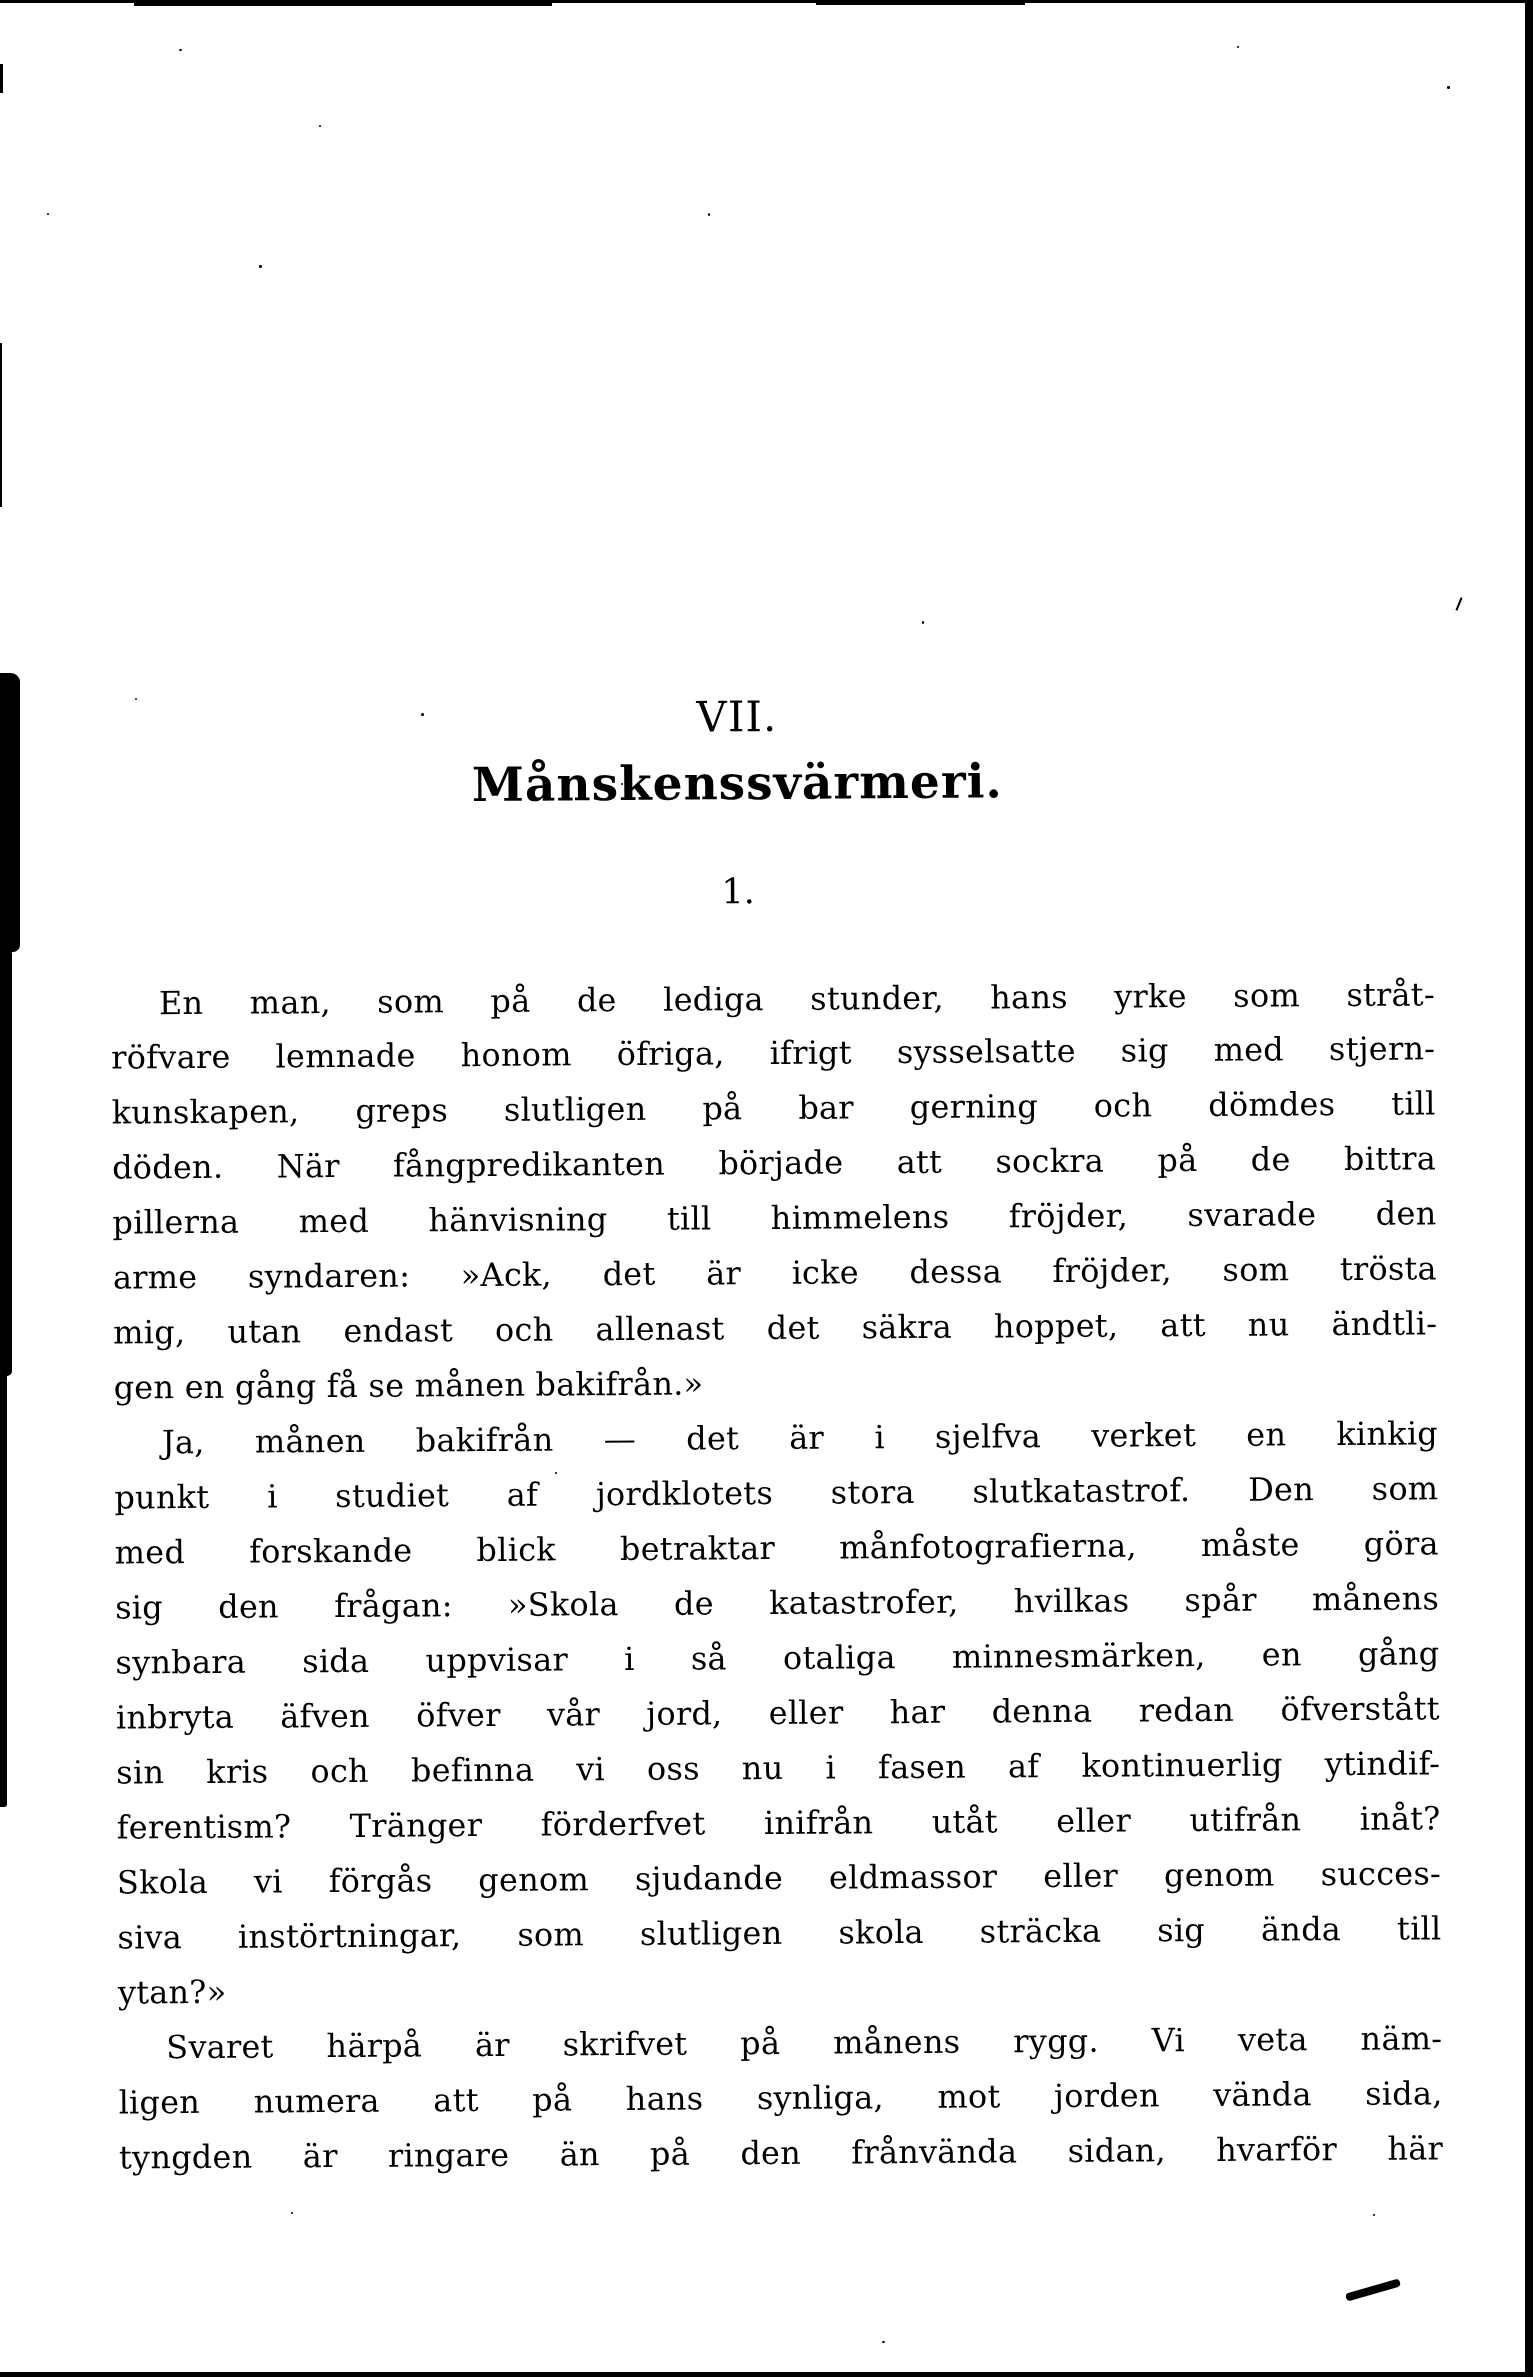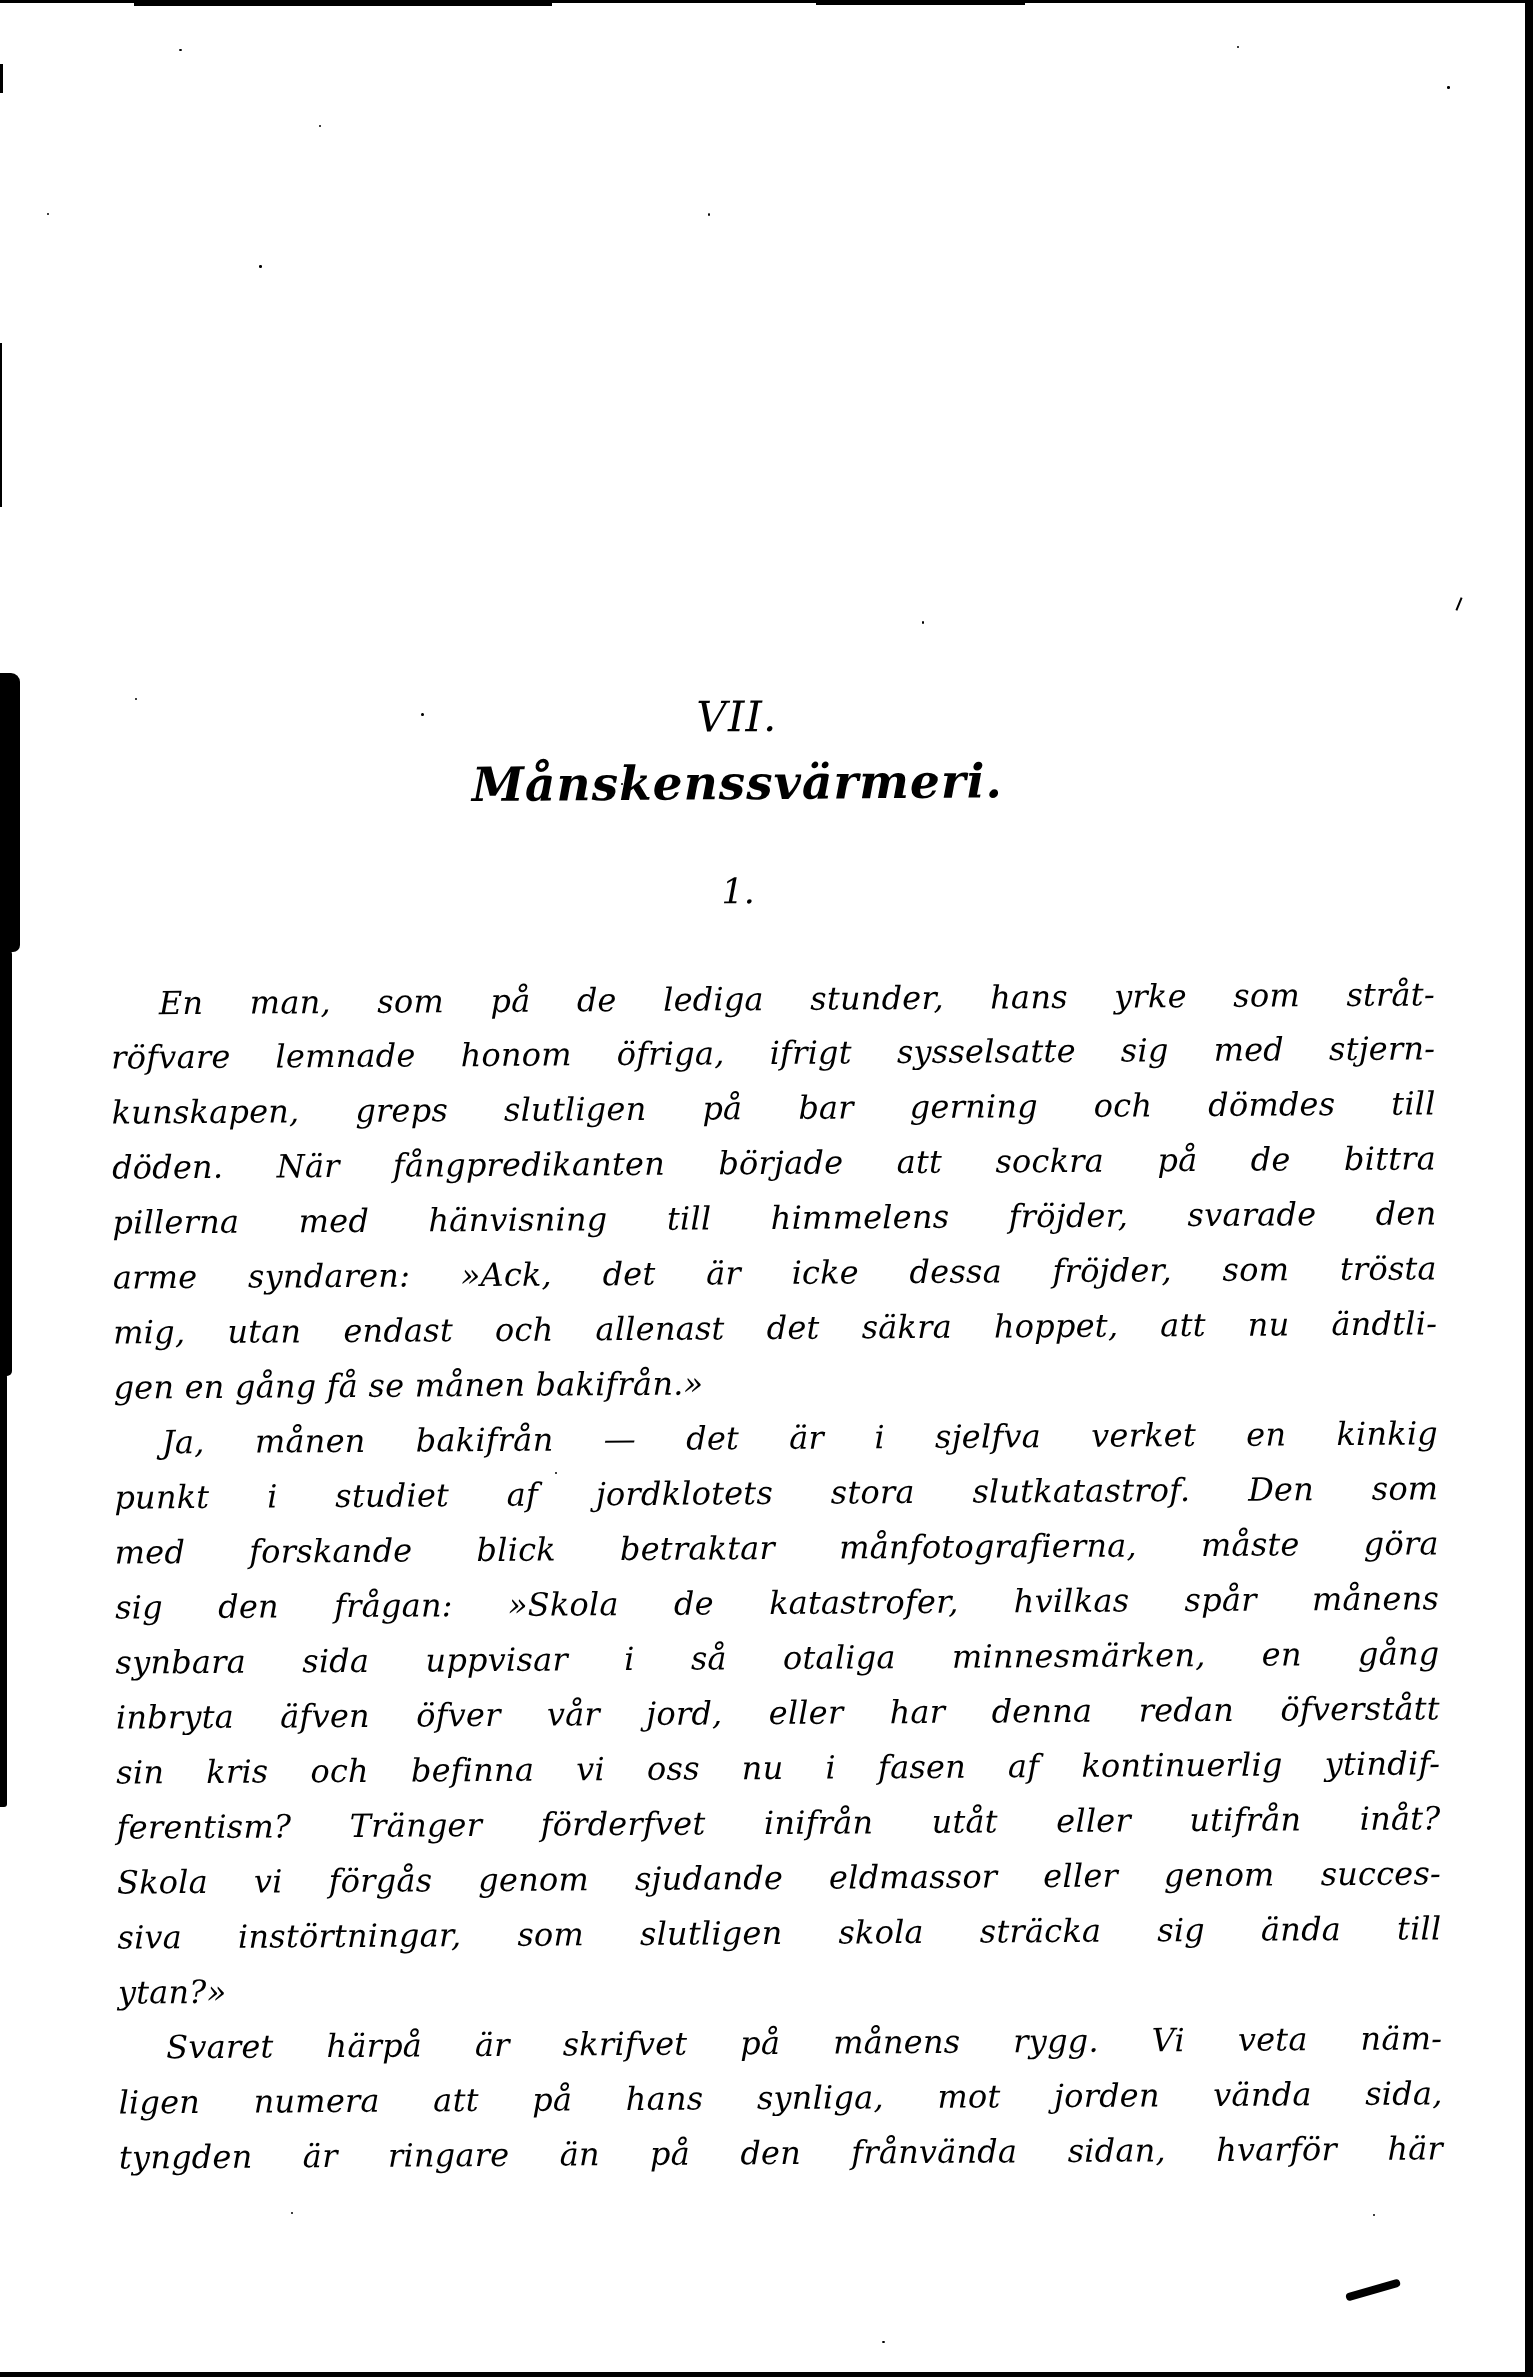--- a/index.html
+++ b/index.html
@@ -8,21 +8,20 @@
     background: #e8e8e8;
   }
   .page {
     position: relative;
     width: 1533px;
     height: 2377px;
     background: #ffffff;
     overflow: hidden;
     font-family: "DejaVu Serif", serif;
     color: #000000;
-    font-style: italic;
   }
   
   .text-block {
     position: absolute;
     left: 0; top: 0;
     width: 1533px; height: 2377px;
     transform: rotate(-0.4deg);
     transform-origin: 767px 1444px;
   }
   .heading {

